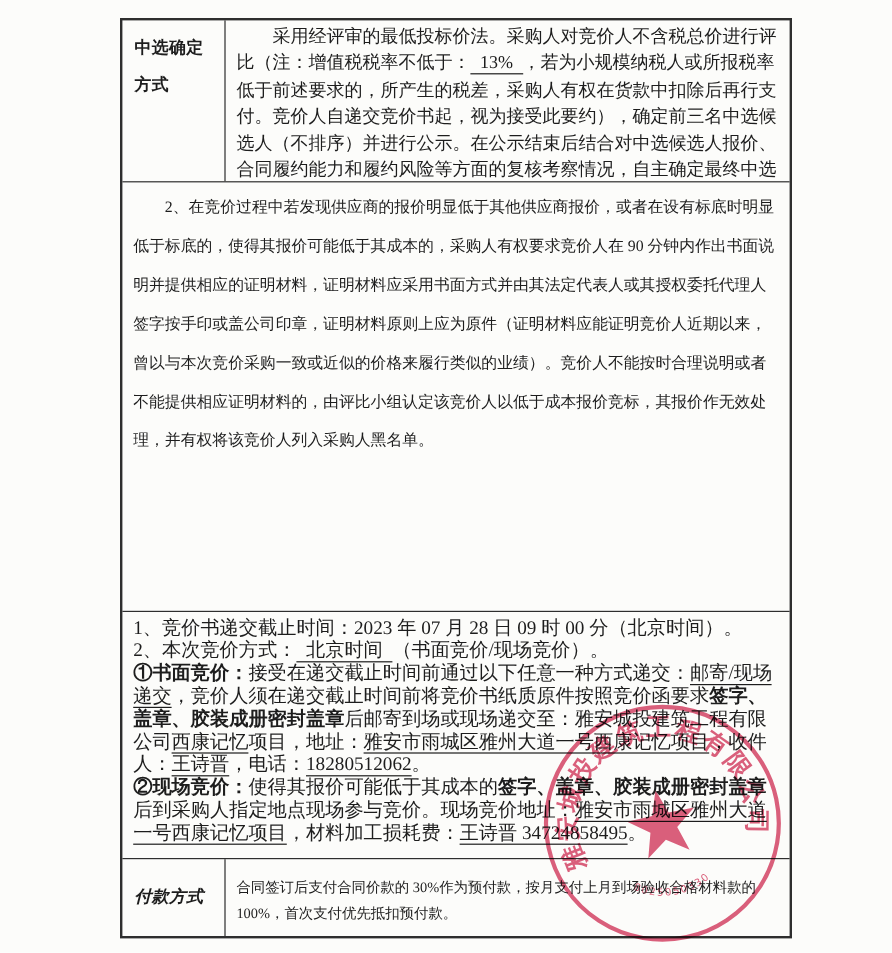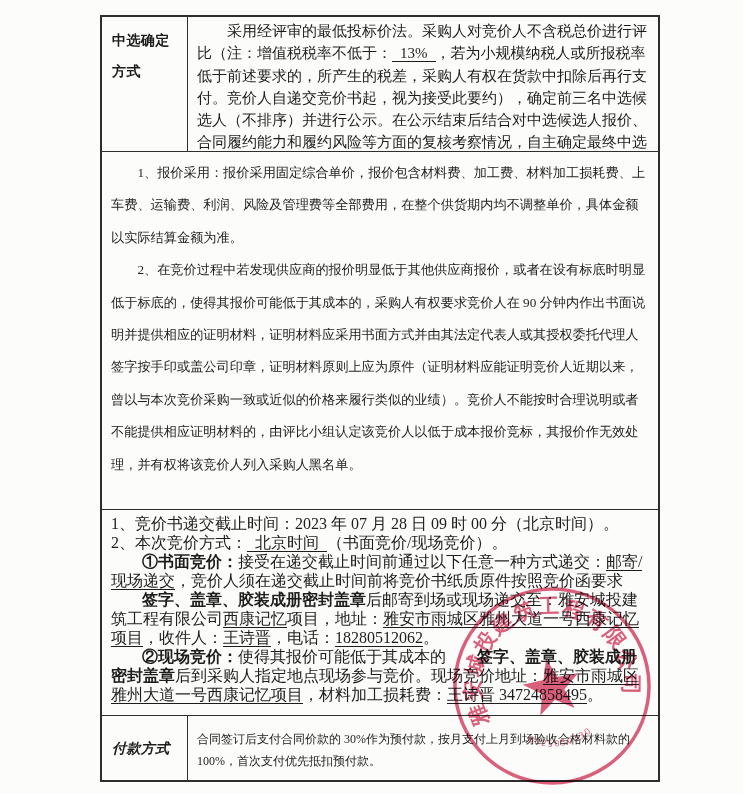--- a/index.html
+++ b/index.html
@@ -25,21 +25,21 @@
   }
   .lbl.center{display:flex; align-items:center; padding-top:0;font-style:italic;}
   .cnt{flex:1; box-sizing:border-box; padding:3px 9px 0 9px; overflow:hidden;}
   .cnt p{margin:0;}
   .c1{font-size:15px; line-height:22.3px;}
   .c1 p{text-indent:2em;}
   .c2{font-size:13.2px; line-height:32.4px; padding-top:5px;}
   .c2 p{text-indent:2em;}
   .c3{font-size:16px; line-height:19px; padding-top:4px;}
   .c4{font-size:12px; line-height:22px; display:flex; align-items:center;}
-  .b{font-weight:bold;margin-left:31px;}
+  .b{font-weight:bold;}
   .u{border-bottom:1px solid #1d1d1d;}
   .uv{border-bottom:1px solid #1d1d1d; padding:0 8px;}
   .seal{
     position:absolute; left:447px; top:581px; width:210px; height:210px;
     mix-blend-mode:multiply; opacity:0.88; pointer-events:none;
   }
   .seal .ring{fill:none; stroke-width:3.5;}
   .seal .ctext{font-family:"Liberation Serif","DejaVu Serif",serif; font-size:21px; font-weight:bold; letter-spacing:2px;}
   .seal .ntext{font-family:"DejaVu Sans","Liberation Sans",sans-serif; font-size:8.5px; letter-spacing:1.5px;}
 </style>
@@ -51,21 +51,20 @@
 
     <div class="row first r1">
       <div class="lbl">中选确定方式</div>
       <div class="cnt c1">
         <p><span>采用经评审的最低投标价法。采购人对竞价人不含税总价进行评比（注：增值税税率不低于：</span><span class="uv">13%</span><span>，若为小规模纳税人或所报税率低于前述要求的，所产生的税差，采购人有权在货款中扣除后再行支付。竞价人自递交竞价书起，视为接受此要约），确定前三名中选候选人（不排序）并进行公示。在公示结束后结合对中选候选人报价、合同履约能力和履约风险等方面的复核考察情况，自主确定最终中选人，达到优质采购的目的。</span></p>
       </div>
     </div>
 
     <div class="row r2">
       <div class="cnt c2">
-        <p>1、报价采用：报价采用固定综合单价，报价包含材料费、加工费、材料加工损耗费、上车费、运输费、利润、风险及管理费等全部费用，在整个供货期内均不调整单价，具体金额以实际结算金额为准。</p>
         <p>2、在竞价过程中若发现供应商的报价明显低于其他供应商报价，或者在设有标底时明显低于标底的，使得其报价可能低于其成本的，采购人有权要求竞价人在 90 分钟内作出书面说明并提供相应的证明材料，证明材料应采用书面方式并由其法定代表人或其授权委托代理人签字按手印或盖公司印章，证明材料原则上应为原件（证明材料应能证明竞价人近期以来，曾以与本次竞价采购一致或近似的价格来履行类似的业绩）。竞价人不能按时合理说明或者不能提供相应证明材料的，由评比小组认定该竞价人以低于成本报价竞标，其报价作无效处理，并有权将该竞价人列入采购人黑名单。</p>
       </div>
     </div>
 
     <div class="row r3">
       <div class="cnt c3">
         <p>1、竞价书递交截止时间：2023 年 07 月 28 日 09 时 00 分（北京时间）。</p>
         <p><span>2、本次竞价方式：</span><span class="uv">北京时间</span><span>（书面竞价/现场竞价）。</span></p>
         <p><span class="b">①书面竞价：</span><span>接受在递交截止时间前通过以下任意一种方式递交：</span><span class="u">邮寄/现场递交</span><span>，竞价人须在递交截止时间前将竞价书纸质原件按照竞价函要求</span><span class="b">签字、盖章、胶装成册密封盖章</span><span>后邮寄到场或现场递交至：雅安城投建筑工程有限公司</span><span class="u">西康记忆</span><span>项目，地址：</span><span class="u">雅安市雨城区雅州大道一号西康记忆项目</span><span>，收件人：</span><span class="u">王诗晋</span><span>，电话：</span><span class="u">18280512062</span><span>。</span></p>
         <p><span class="b">②现场竞价：</span><span>使得其报价可能低于其成本的</span><span class="b">签字、盖章、胶装成册密封盖章</span><span>后到采购人指定地点现场参与竞价。现场竞价地址：</span><span class="u">雅安市雨城区雅州大道一号西康记忆项目</span><span>，材料加工损耗费：</span><span class="u">王诗晋 34724858495</span><span>。</span></p>

